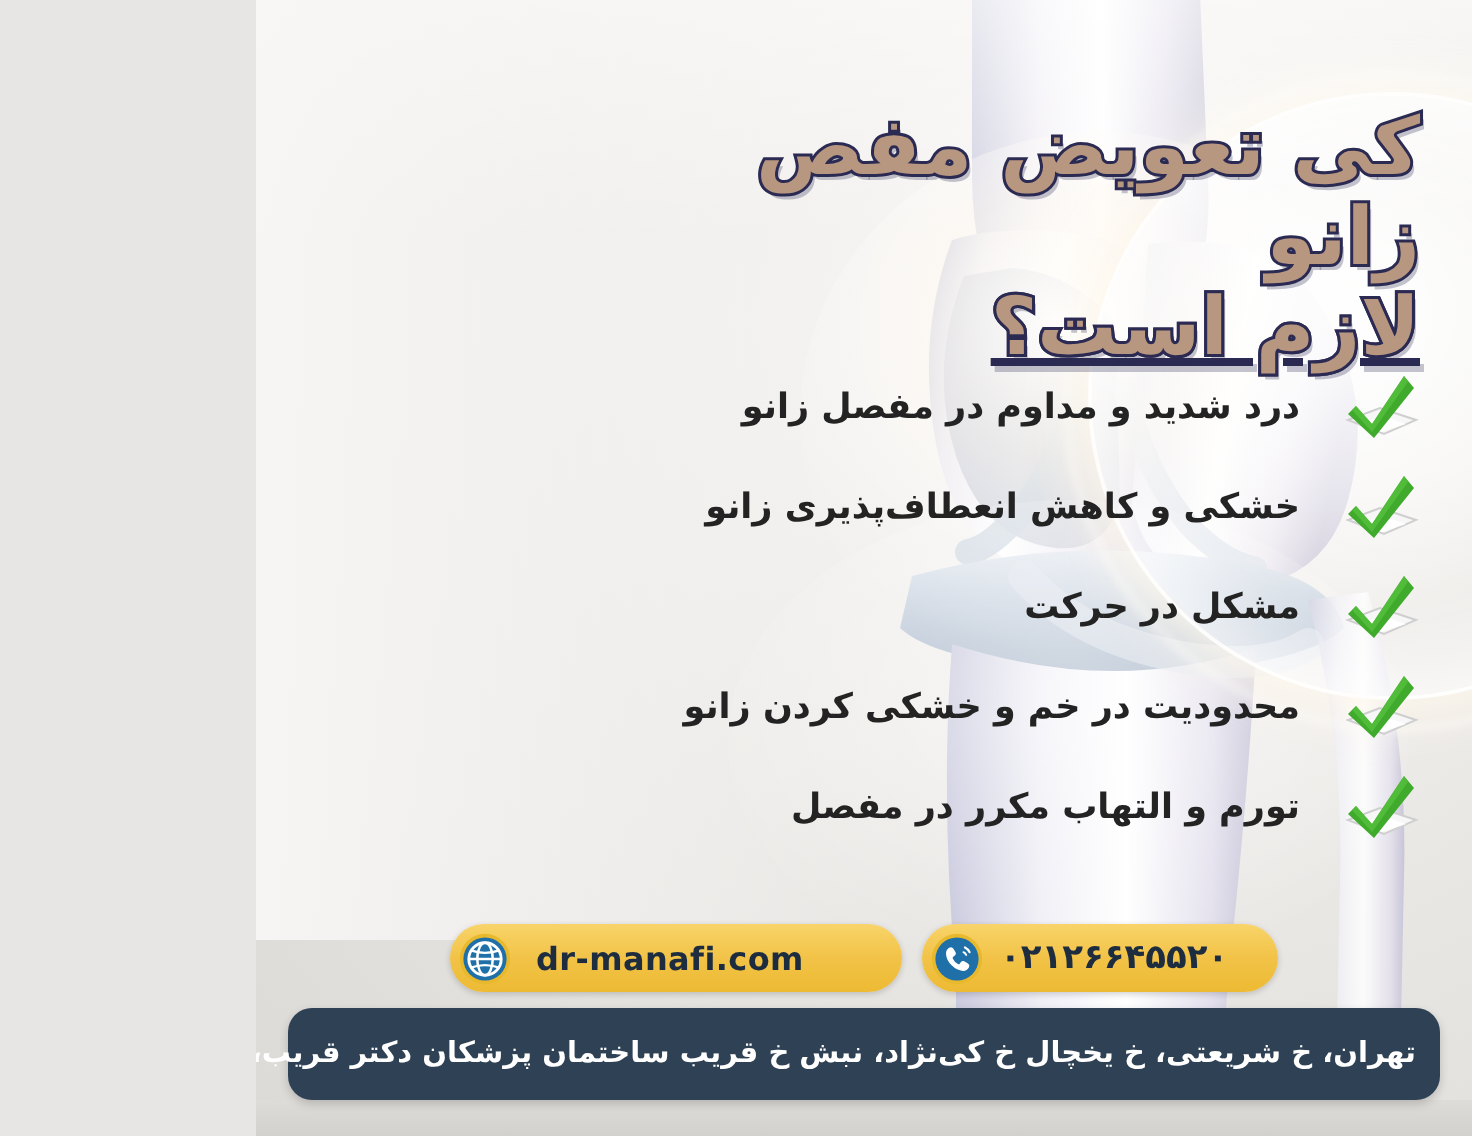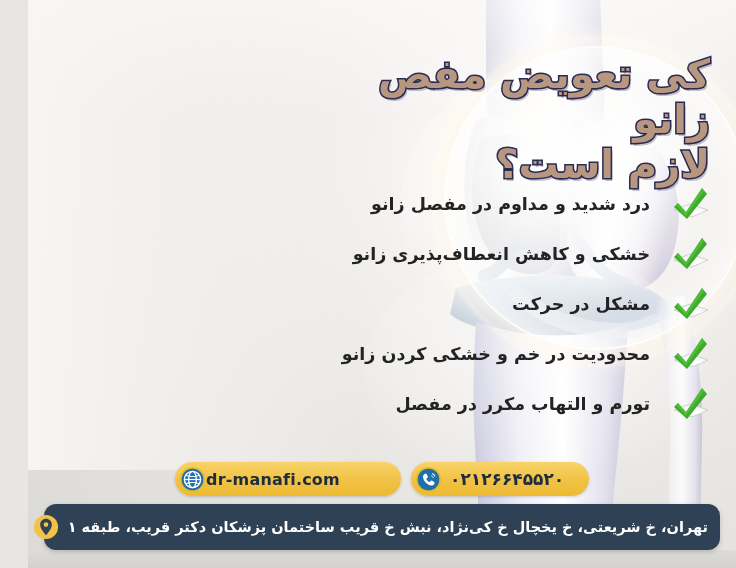--- a/index.html
+++ b/index.html
@@ -4,21 +4,21 @@
 <style>
   * { margin:0; padding:0; box-sizing:border-box; }
   html,body { width:736px; height:568px; overflow:hidden; }
   body {
     font-family: "DejaVu Sans", "Liberation Sans", sans-serif;
     background:#e8e6e4;
   }
 
   .poster {
     position:relative;
-    width:708px; height:568px;
+    width:608px; height:568px;
     overflow:hidden;
     background:
       radial-gradient(circle at 72% 28%, #ffffff 0%, #f4f2f0 24%, #e9e7e4 52%, #dcdad6 100%);
   }
 
   
   .art { position:absolute; inset:0; pointer-events:none; }
   .art-svg { position:absolute; right:-20px; top:-30px; width:420px; height:640px; }
 
   .glow-ring{
@@ -57,21 +57,21 @@
     font-weight:700;
     font-size:40px;
     line-height:1.12;
     letter-spacing:.5px;
     color:#b89781;
     -webkit-text-stroke:3px #2b2a52;
     paint-order: stroke fill;
     text-shadow: 2px 3px 0 rgba(43,42,82,.28);
     direction:rtl;
   }
-  .title-line.l2{ font-size:40px; }
+  .title-line.l2{ font-size:40px;text-decoration:underline; }
 
   
   .list{
     position:absolute; right:24px; top:186px;
     width:400px;
     z-index:4;
     display:flex; flex-direction:column; gap:10px;
   }
   .list-item{
     display:flex; align-items:center; justify-content:flex-start;
@@ -99,21 +99,21 @@
     z-index:6;
   }
   .pill{
     display:flex; align-items:center;
     height:34px;
     border-radius:17px;
     background:linear-gradient(180deg,#f8d46a 0%, #f2c348 48%, #edba33 100%);
     box-shadow:0 1px 3px rgba(0,0,0,.18);
     padding:0 16px 0 4px;
   }
-  .pill.site{ min-width:226px; justify-content:flex-start; }
+  .pill.site{ min-width:226px; justify-content:flex-start; gap:12px; }
   .pill.tel{ min-width:178px; justify-content:flex-start; gap:8px; }
   .pill-ico{ width:27px; height:27px; flex:0 0 auto; display:block; }
   .pill-txt{
     font-family:"DejaVu Sans", sans-serif;
     font-weight:700; font-size:16px; color:#1d2d3f;
     letter-spacing:.2px;
   }
   .pill-txt.fa{ font-size:17px; direction:rtl; }
 
   

